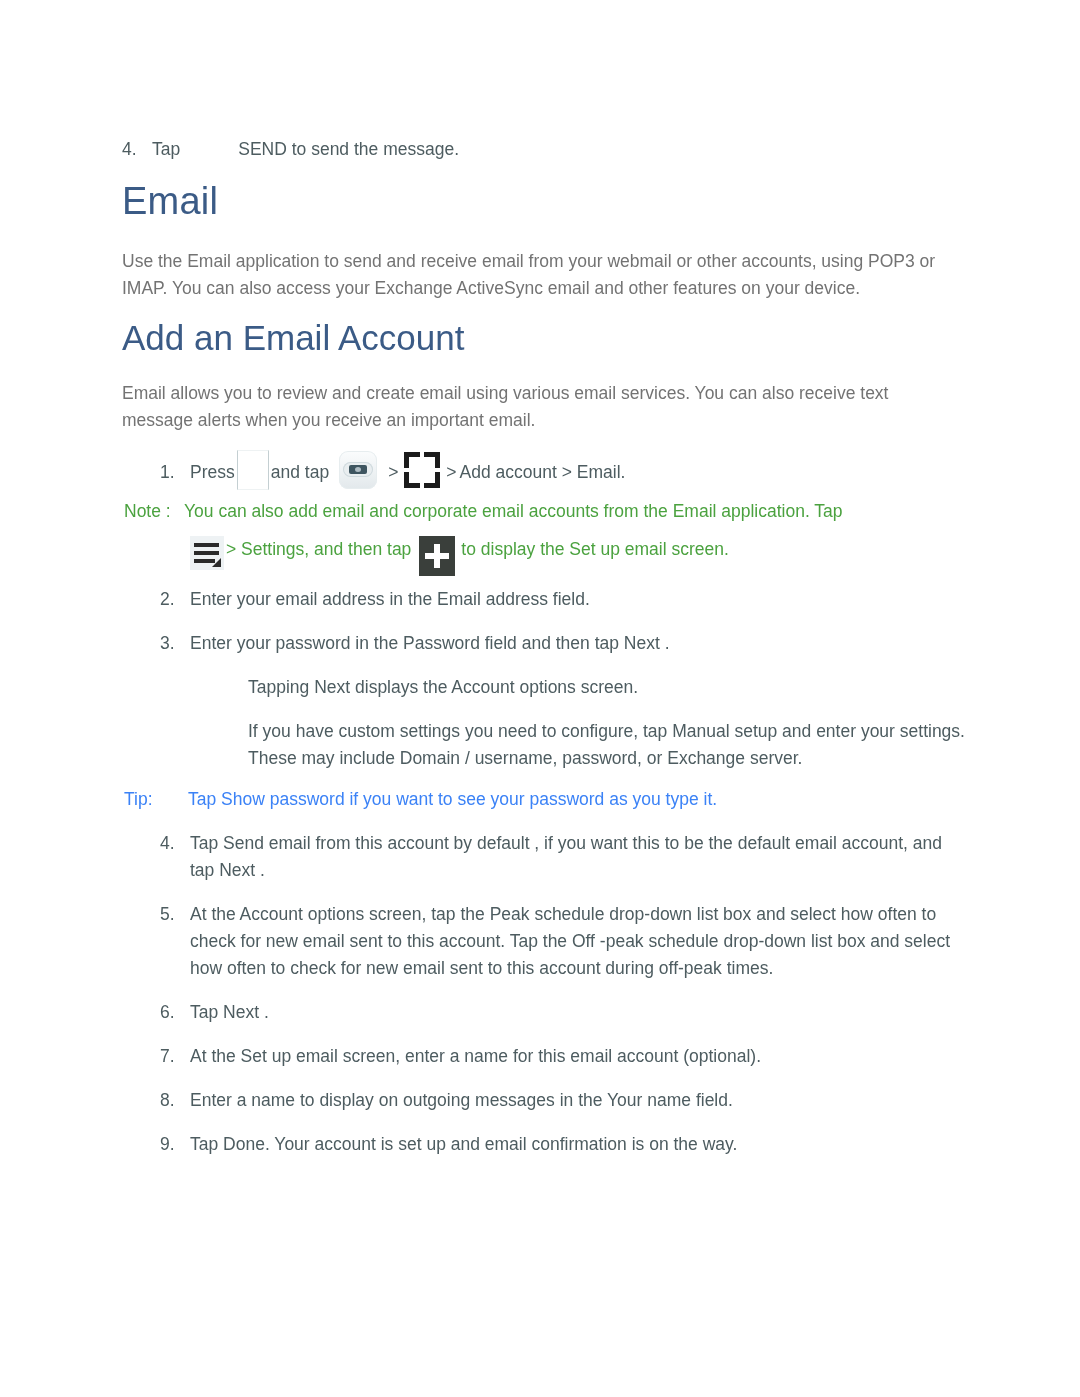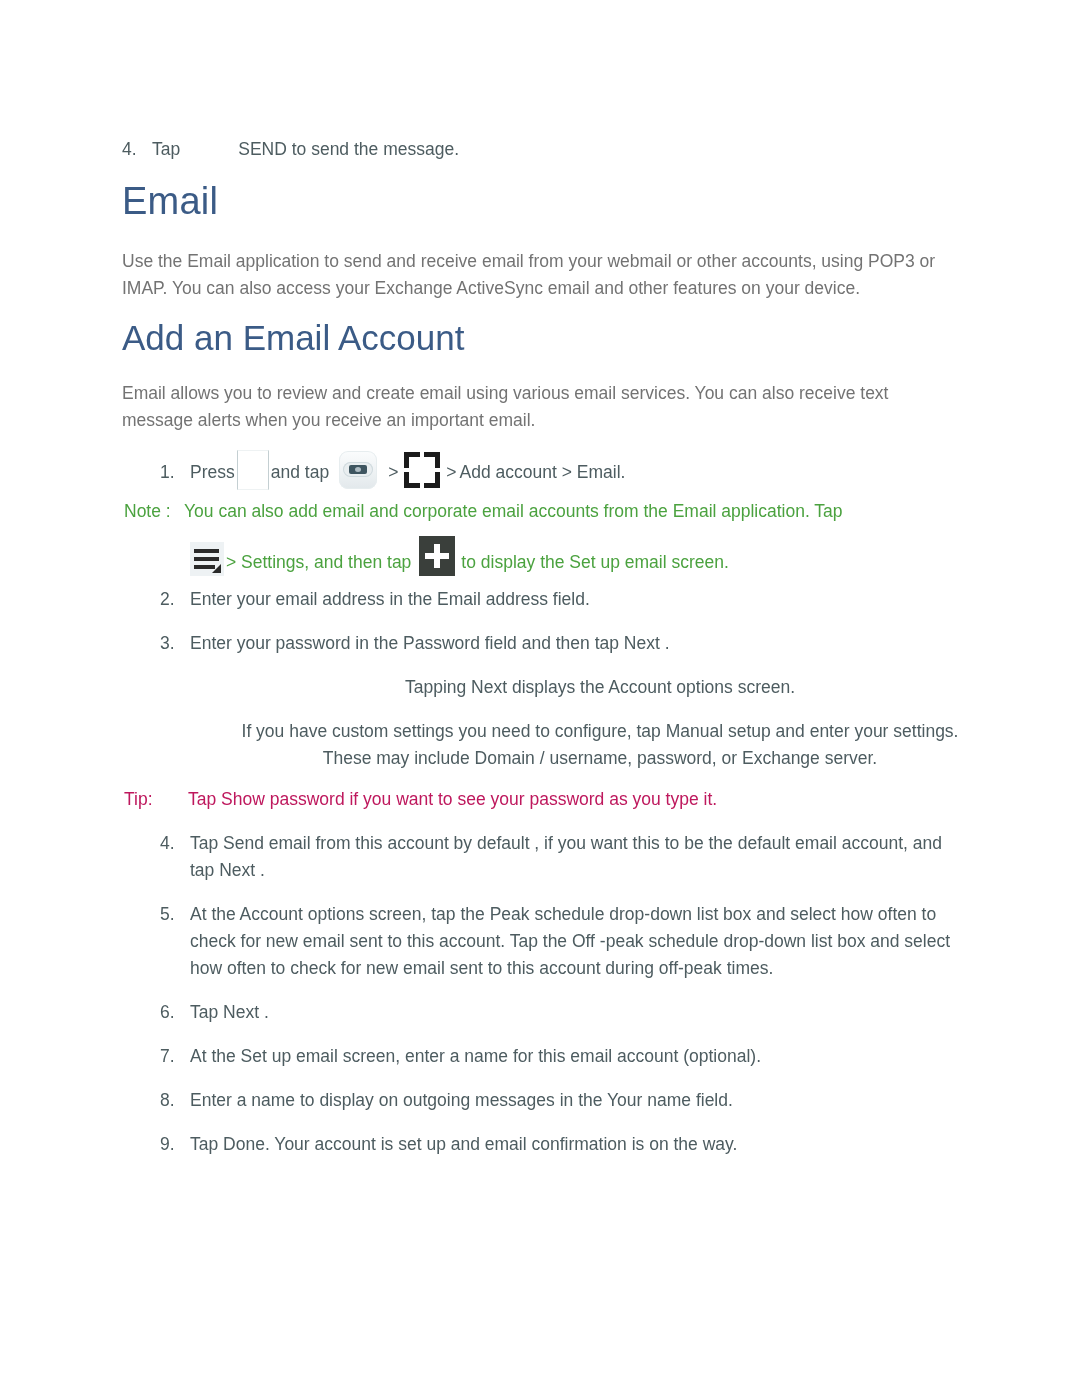--- a/index.html
+++ b/index.html
@@ -195,21 +195,21 @@
     line-height: 27px;
     color: #4ba23f;
   }
   .note .note-label {
     display: inline-block;
     width: 60px;
   }
   .note .line1 { display: block; }
   .note .line2 {
     display: flex;
-    align-items: flex-end;
+    align-items: flex-start;
     margin-top: 11px;
     margin-left: 66px;
     white-space: nowrap;
   }
   
   .icon-menu {
     display: inline-block;
     width: 34px;
     height: 34px;
     background: #eef2f4;
@@ -262,36 +262,35 @@
   }
   .oitem {
     display: flex;
     font-size: 17.5px;
     line-height: 27px;
     margin-bottom: 17px;
   }
   .oitem .num { flex: 0 0 30px; width: 30px; }
   .oitem .txt { flex: 1 1 auto; }
   .sub-para {
-    margin-left: 60px;
+    margin-left: 88px;
     font-size: 17.5px;
     line-height: 27px;
     margin-bottom: 17px;
     width: 760px;
-    text-align: center;
   }
 
   
   .tip {
     position: absolute;
     left: 124px;
     width: 840px;
     font-size: 17.5px;
     line-height: 27px;
-    color: #be185d;
+    color: #3b82f6;
     display: flex;
   }
   .tip .tip-label { flex: 0 0 64px; width: 64px; }
 
   
   .footer {
     position: absolute;
     left: 122px;
     top: 1290px;
     width: 840px;

